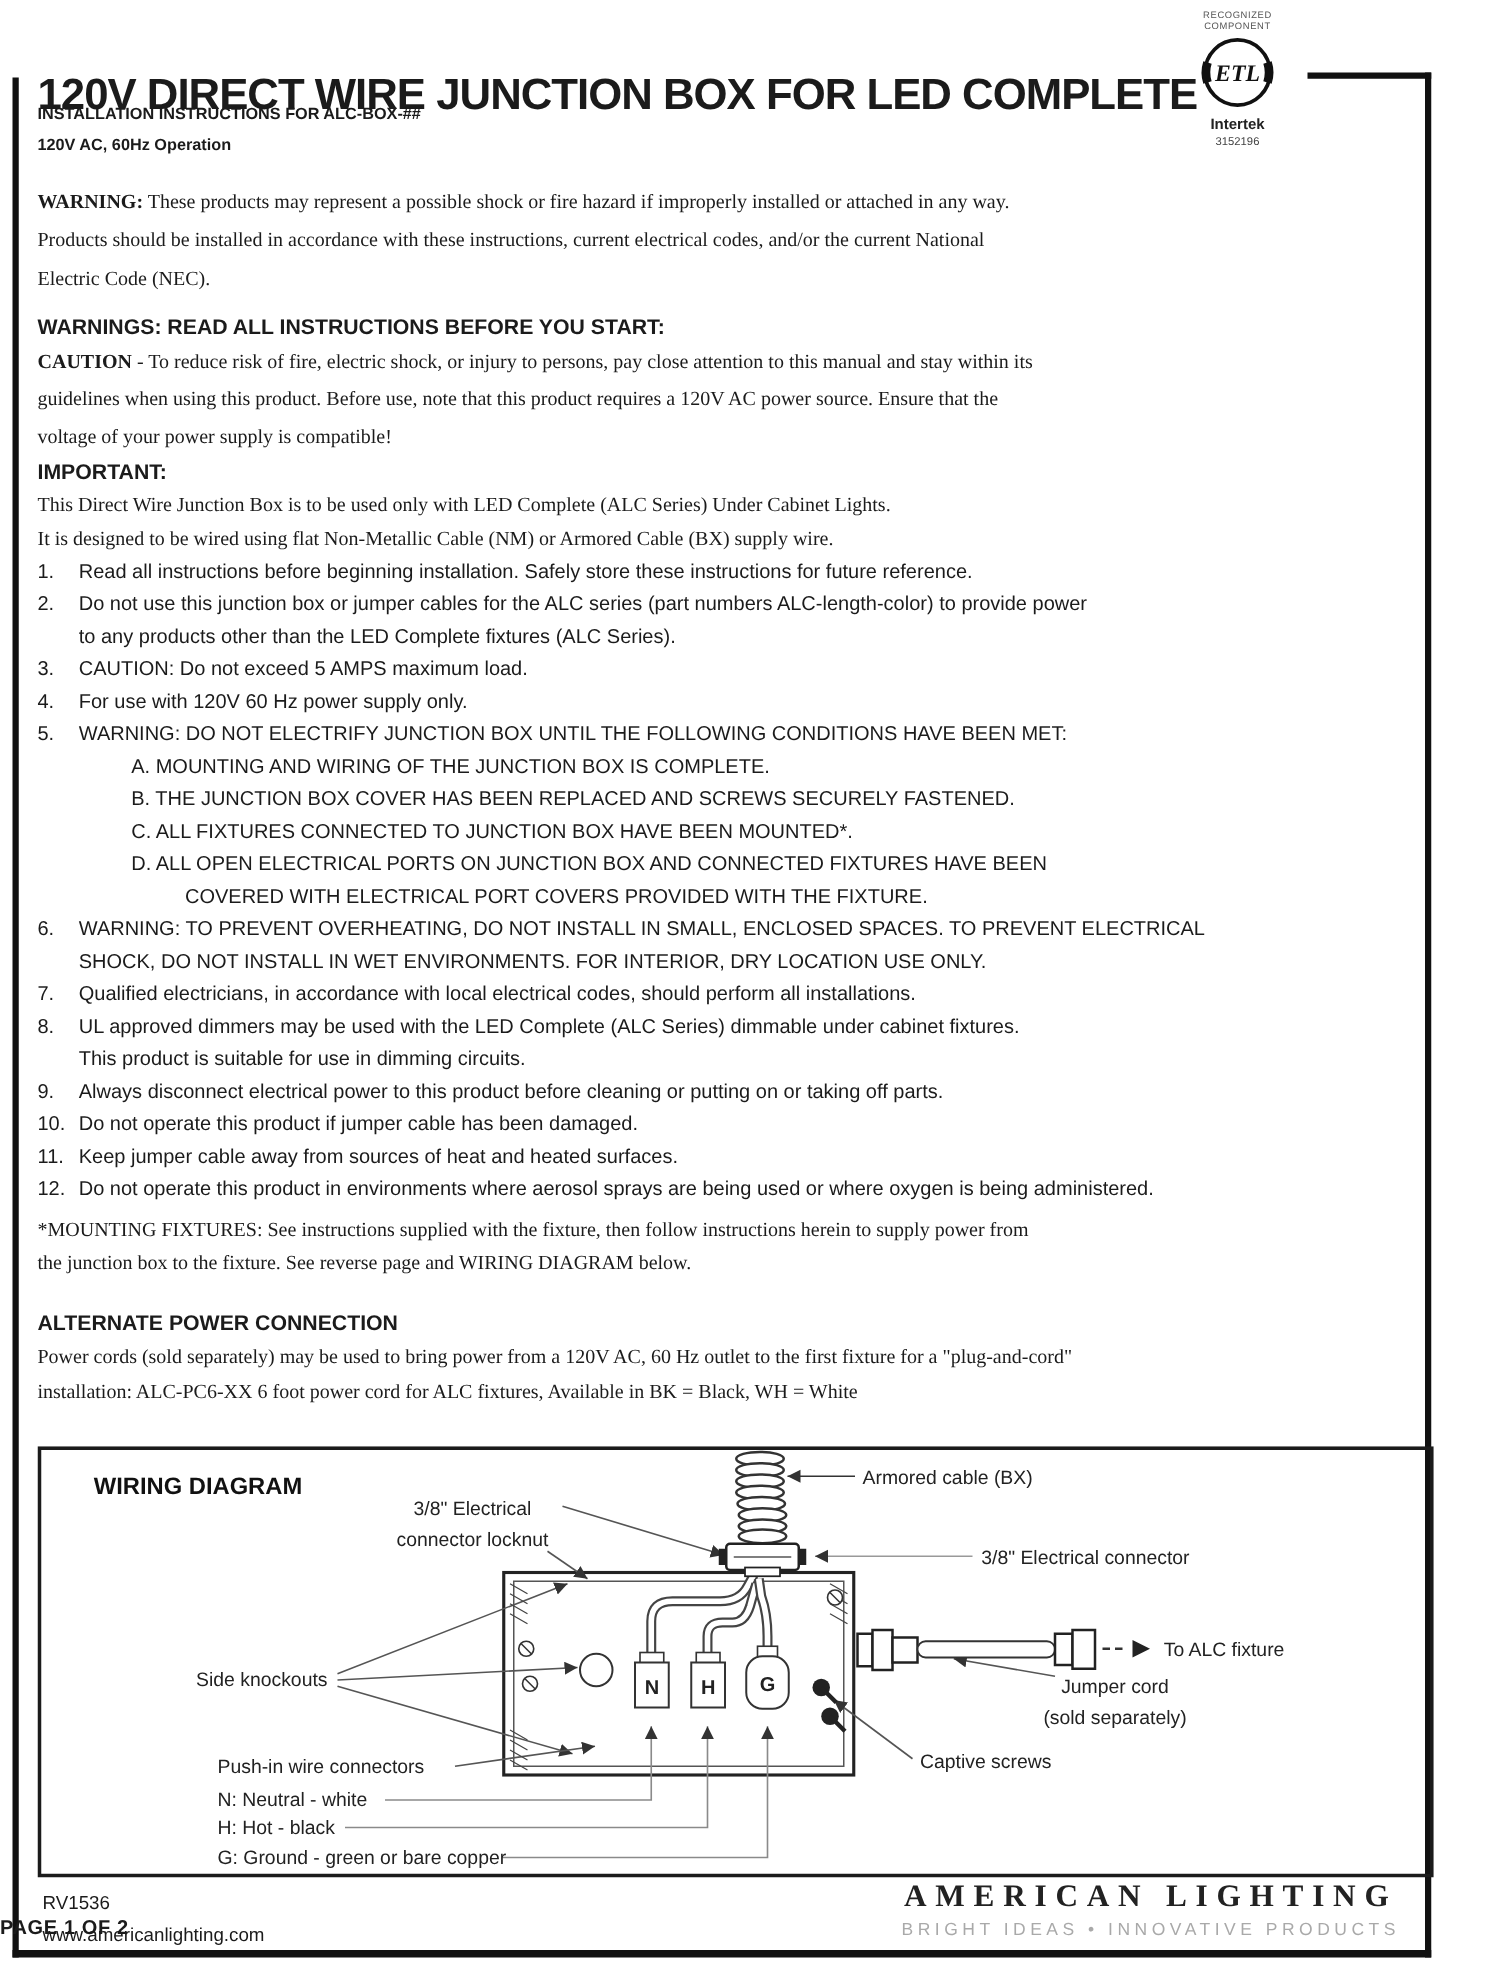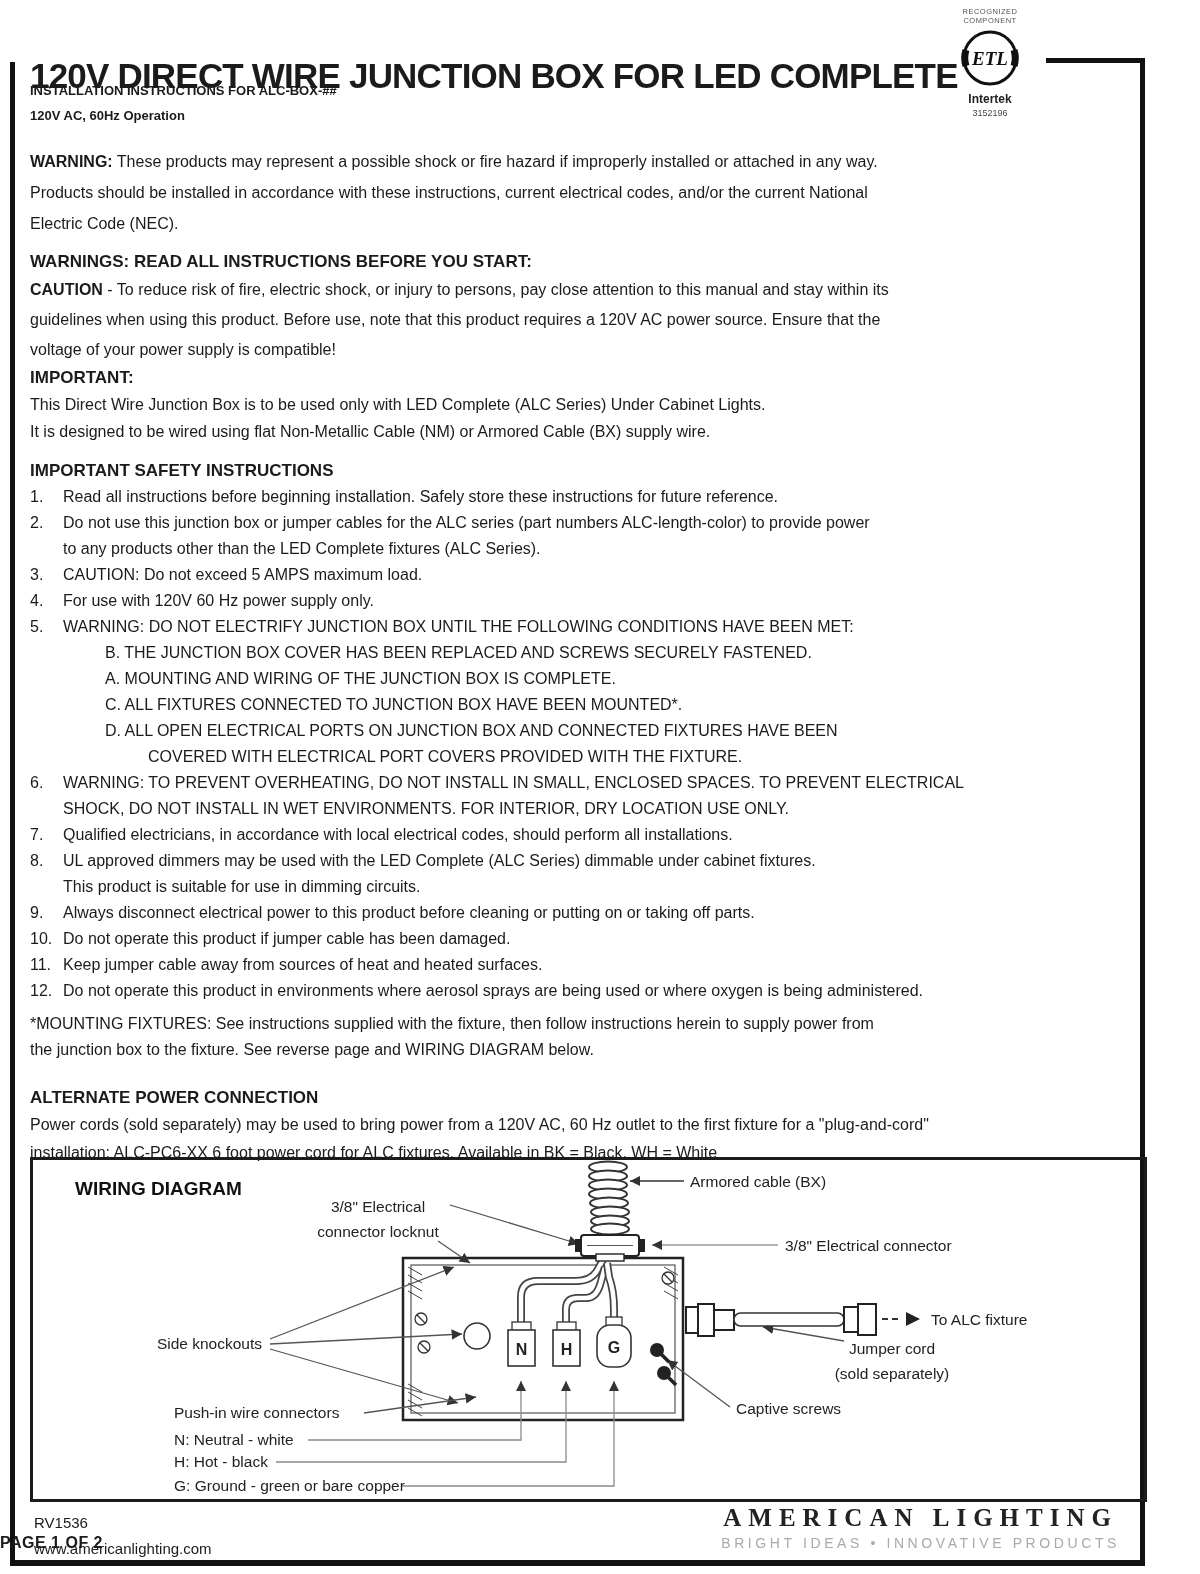--- a/index.html
+++ b/index.html
@@ -10,21 +10,21 @@
   .b-right {position:absolute;left:1140px;top:58px;width:5px;height:1508px;background:#111;}
   .b-topseg{position:absolute;left:1046px;top:58px;width:99px;height:5px;background:#111;}
   .b-bottom{position:absolute;left:10px;top:1560px;width:1135px;height:6px;background:#111;}
 
   .title{position:absolute;left:30px;top:33px;font-size:35px;font-weight:bold;
          letter-spacing:-0.8px;white-space:nowrap;text-align:right;}
   .etl{position:absolute;left:944px;top:4px;}
 
   .content{position:absolute;left:30px;top:78px;width:1078px;}
   .subtitle{font-size:13px;font-weight:bold;line-height:25px;}
-  .body{white-space:pre-line;font-size:16px;margin:0;}
+  .body{white-space:pre-line;font-size:16px;margin:0;font-family:Liberation Serif, serif;}
   .b{font-weight:bold;}
   .p-warning{margin-top:18px;line-height:31px;}
   .h{font-size:17px;font-weight:bold;line-height:26px;}
   .h-warnings{margin-top:10px;}
   .p-caution{line-height:30px;}
   .p-important{line-height:27px;}
   .h-safety{margin-top:13px;}
   .list{font-size:16px;}
   .li{display:flex;line-height:26px;}
   .li .num{width:33px;flex:none;}
@@ -83,21 +83,20 @@
 Electric Code (NEC).</span></p>
 
     <div class="h h-warnings">WARNINGS: READ ALL INSTRUCTIONS BEFORE YOU START:</div>
     <p class="body p-caution"><span class="b">CAUTION</span><span> - To reduce risk of fire, electric shock, or injury to persons, pay close attention to this manual and stay within its
 guidelines when using this product. Before use, note that this product requires a 120V AC power source. Ensure that the
 voltage of your power supply is compatible!</span></p>
     <div class="h">IMPORTANT:</div>
     <p class="body p-important">This Direct Wire Junction Box is to be used only with LED Complete (ALC Series) Under Cabinet Lights.
 It is designed to be wired using flat Non-Metallic Cable (NM) or Armored Cable (BX) supply wire.</p>
 
-    <div class="h h-safety">IMPORTANT SAFETY INSTRUCTIONS</div>
     <div class="list">
       <div class="li">
           <span class="num">1.</span>
           <span class="txt">Read all instructions before beginning installation. Safely store these instructions for future reference.</span>
         </div>
       <div class="li">
           <span class="num">2.</span>
           <span class="txt">Do not use this junction box or  jumper cables for the ALC series (part numbers ALC-length-color) to provide power
 to any products other than the LED Complete fixtures (ALC Series).</span>
         </div>
@@ -107,22 +106,22 @@
         </div>
       <div class="li">
           <span class="num">4.</span>
           <span class="txt">For use with 120V 60 Hz power supply only.</span>
         </div>
       <div class="li">
           <span class="num">5.</span>
           <span class="txt">WARNING:  DO NOT ELECTRIFY JUNCTION BOX UNTIL THE FOLLOWING CONDITIONS HAVE BEEN MET:</span>
         </div>
       <div class="sub">
+        <div>A. MOUNTING AND WIRING OF THE JUNCTION BOX IS COMPLETE.</div>
         <div>B. THE JUNCTION BOX COVER HAS BEEN REPLACED AND SCREWS SECURELY FASTENED.</div>
-        <div>A. MOUNTING AND WIRING OF THE JUNCTION BOX IS COMPLETE.</div>
         <div>C. ALL FIXTURES CONNECTED TO JUNCTION BOX HAVE BEEN MOUNTED*.</div>
         <div>D. ALL OPEN ELECTRICAL PORTS ON JUNCTION BOX AND CONNECTED FIXTURES HAVE BEEN</div>
         <div class="cont">COVERED WITH ELECTRICAL PORT COVERS PROVIDED WITH THE FIXTURE.</div>
       </div>
       <div class="li">
           <span class="num">6.</span>
           <span class="txt">WARNING: TO PREVENT OVERHEATING, DO NOT INSTALL IN SMALL, ENCLOSED SPACES. TO PREVENT ELECTRICAL
 SHOCK, DO NOT INSTALL IN WET ENVIRONMENTS. FOR INTERIOR, DRY LOCATION USE ONLY.</span>
         </div>
       <div class="li">

